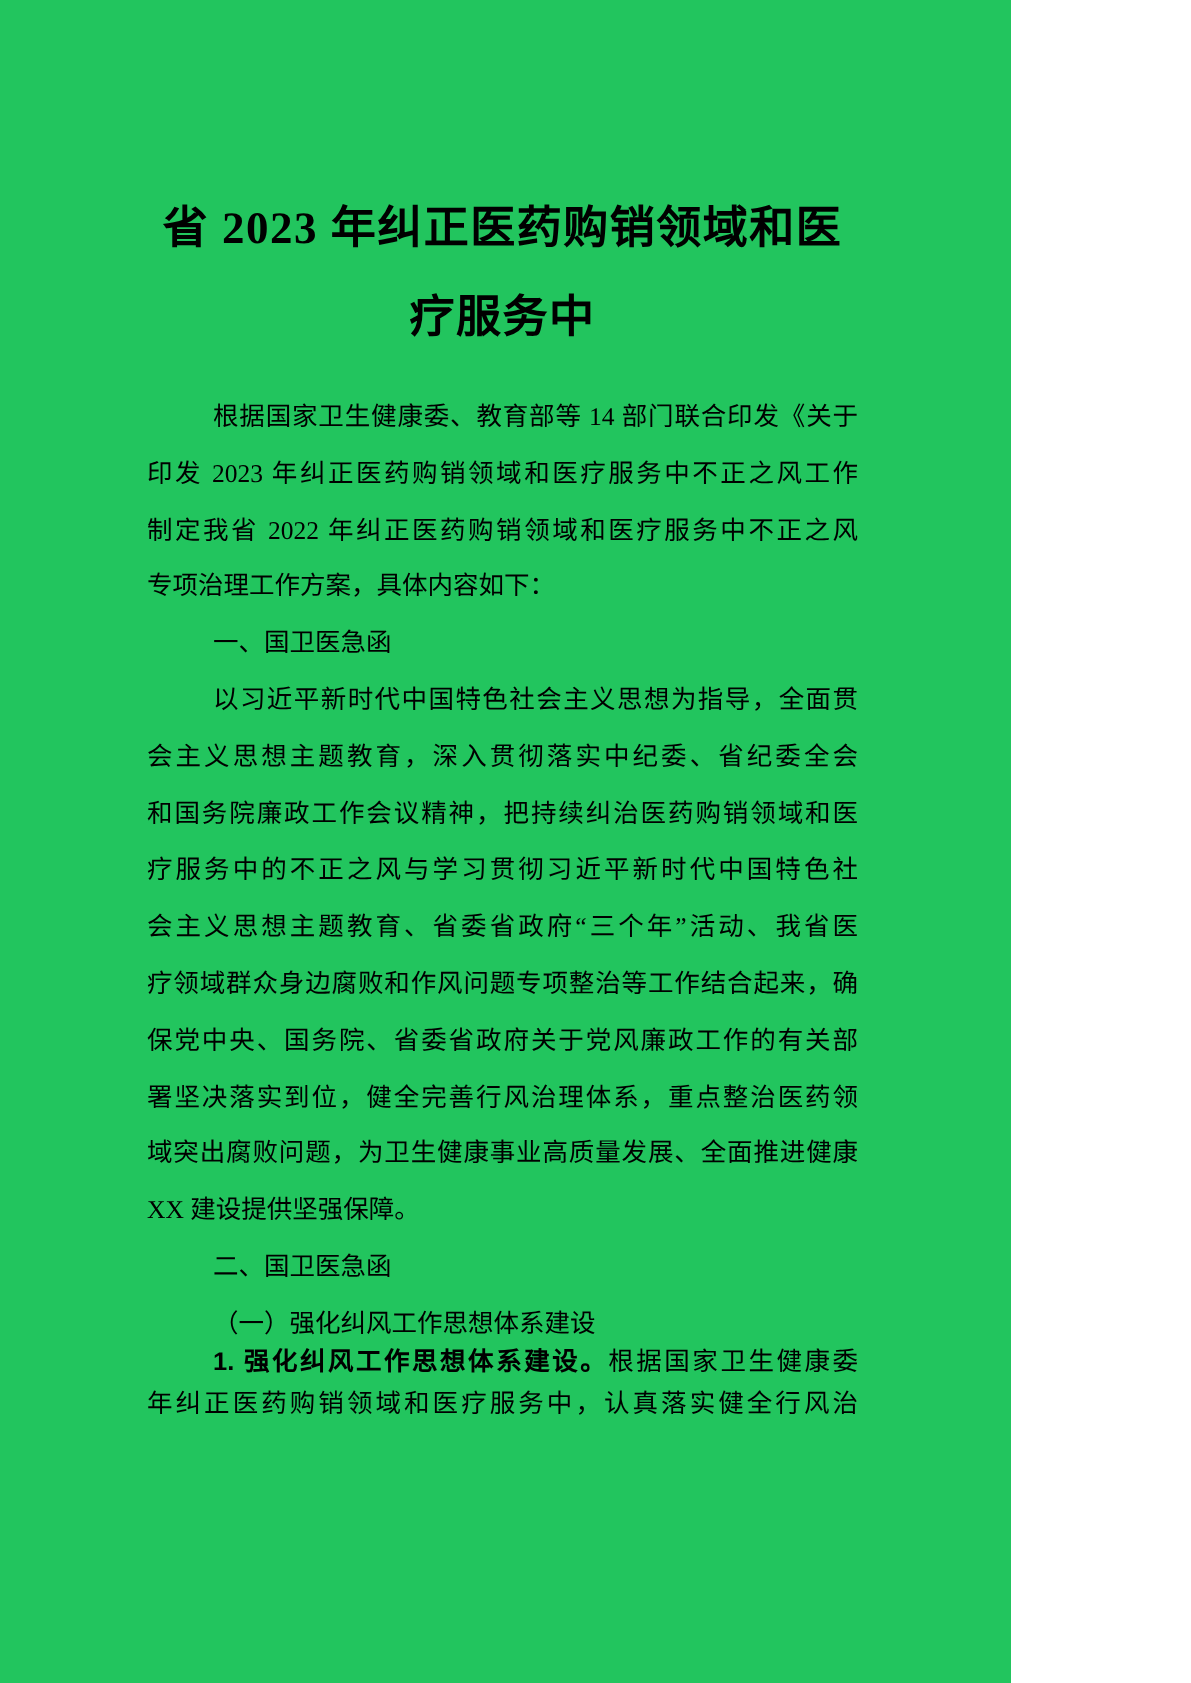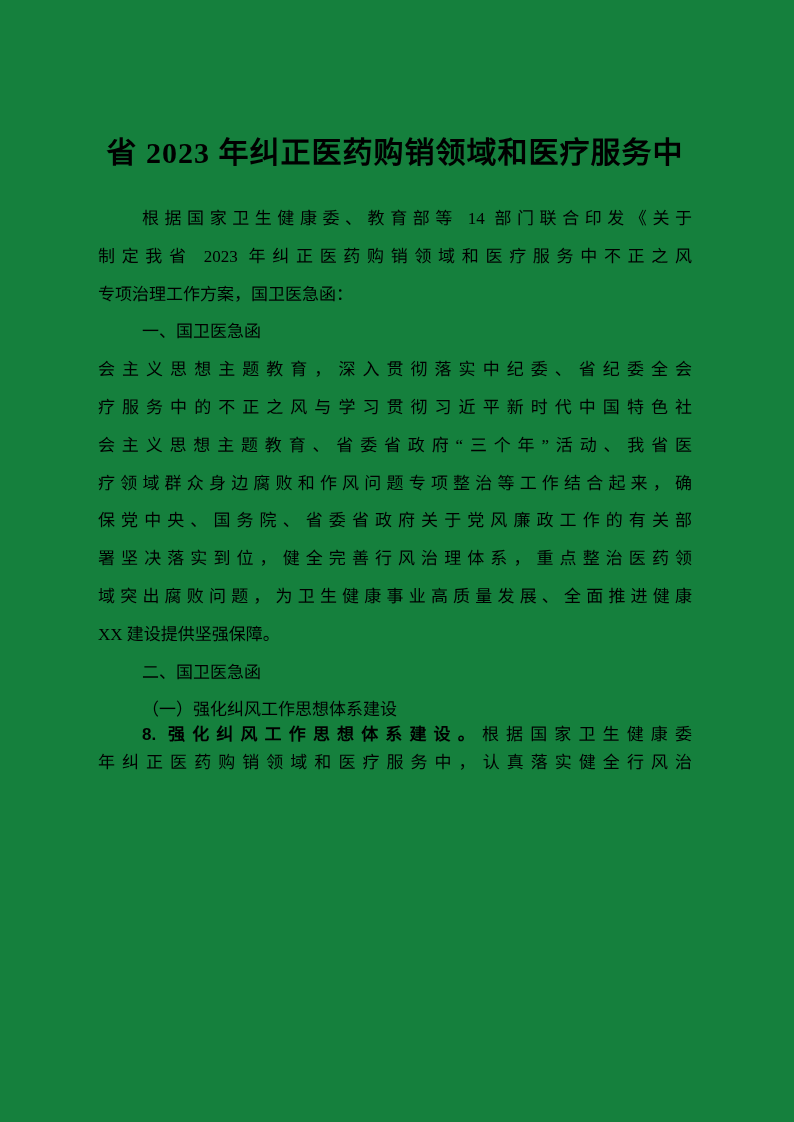--- a/index.html
+++ b/index.html
@@ -2,24 +2,24 @@
 <html lang="zh-CN"><head>
 <meta charset="utf-8">
 <style>
   html, body {
     margin: 0;
     padding: 0;
     background: #ffffff;
   }
   .page {
     position: relative;
-    width: 794px;
+    width: 674px;
     height: 1122px;
     box-sizing: border-box;
-    background: #15803d;
+    background: #22c55e;
     color: #000000;
     padding: 123px 102px 0 98px;
     overflow: hidden;
     font-family: "Liberation Serif", "DejaVu Serif", serif;
   }
   
   .doc-title {
     font-size: 30px;
     line-height: 59px;
     font-weight: bold;
@@ -58,36 +58,39 @@
 
 <div class="page">
 
   <div class="doc-title">
     <div>省 2023 年纠正医药购销领域和医疗服务中</div>
   </div>
 
   <div class="body-text">
 
     <div class="ln ind">根据国家卫生健康委、教育部等 14 部门联合印发《关于</div>
-    <div class="ln">制定我省 2023 年纠正医药购销领域和医疗服务中不正之风</div>
-    <div class="ln-end">专项治理工作方案，国卫医急函：</div>
+    <div class="ln">印发 2023 年纠正医药购销领域和医疗服务中不正之风工作</div>
+    <div class="ln">制定我省 2022 年纠正医药购销领域和医疗服务中不正之风</div>
+    <div class="ln-end">专项治理工作方案，具体内容如下：</div>
 
     <div class="ln-end ind">一、国卫医急函</div>
 
+    <div class="ln ind">以习近平新时代中国特色社会主义思想为指导，全面贯</div>
     <div class="ln">会主义思想主题教育，深入贯彻落实中纪委、省纪委全会</div>
+    <div class="ln">和国务院廉政工作会议精神，把持续纠治医药购销领域和医</div>
     <div class="ln">疗服务中的不正之风与学习贯彻习近平新时代中国特色社</div>
     <div class="ln">会主义思想主题教育、省委省政府“三个年”活动、我省医</div>
     <div class="ln">疗领域群众身边腐败和作风问题专项整治等工作结合起来，确</div>
     <div class="ln">保党中央、国务院、省委省政府关于党风廉政工作的有关部</div>
     <div class="ln">署坚决落实到位，健全完善行风治理体系，重点整治医药领</div>
     <div class="ln">域突出腐败问题，为卫生健康事业高质量发展、全面推进健康</div>
     <div class="ln-end">XX 建设提供坚强保障。</div>
 
     <div class="ln-end ind">二、国卫医急函</div>
     <div class="ln-end ind">（一）强化纠风工作思想体系建设</div>
 
     <div class="item-block">
-      <div class="ln ind"><span class="lead-bold">8. 强化纠风工作思想体系建设。</span><span>根据国家卫生健康委</span></div>
+      <div class="ln ind"><span class="lead-bold">1. 强化纠风工作思想体系建设。</span><span>根据国家卫生健康委</span></div>
       <div class="ln">年纠正医药购销领域和医疗服务中，认真落实健全行风治</div>
     </div>
 
   </div>
 </div>
 
 </body></html>

